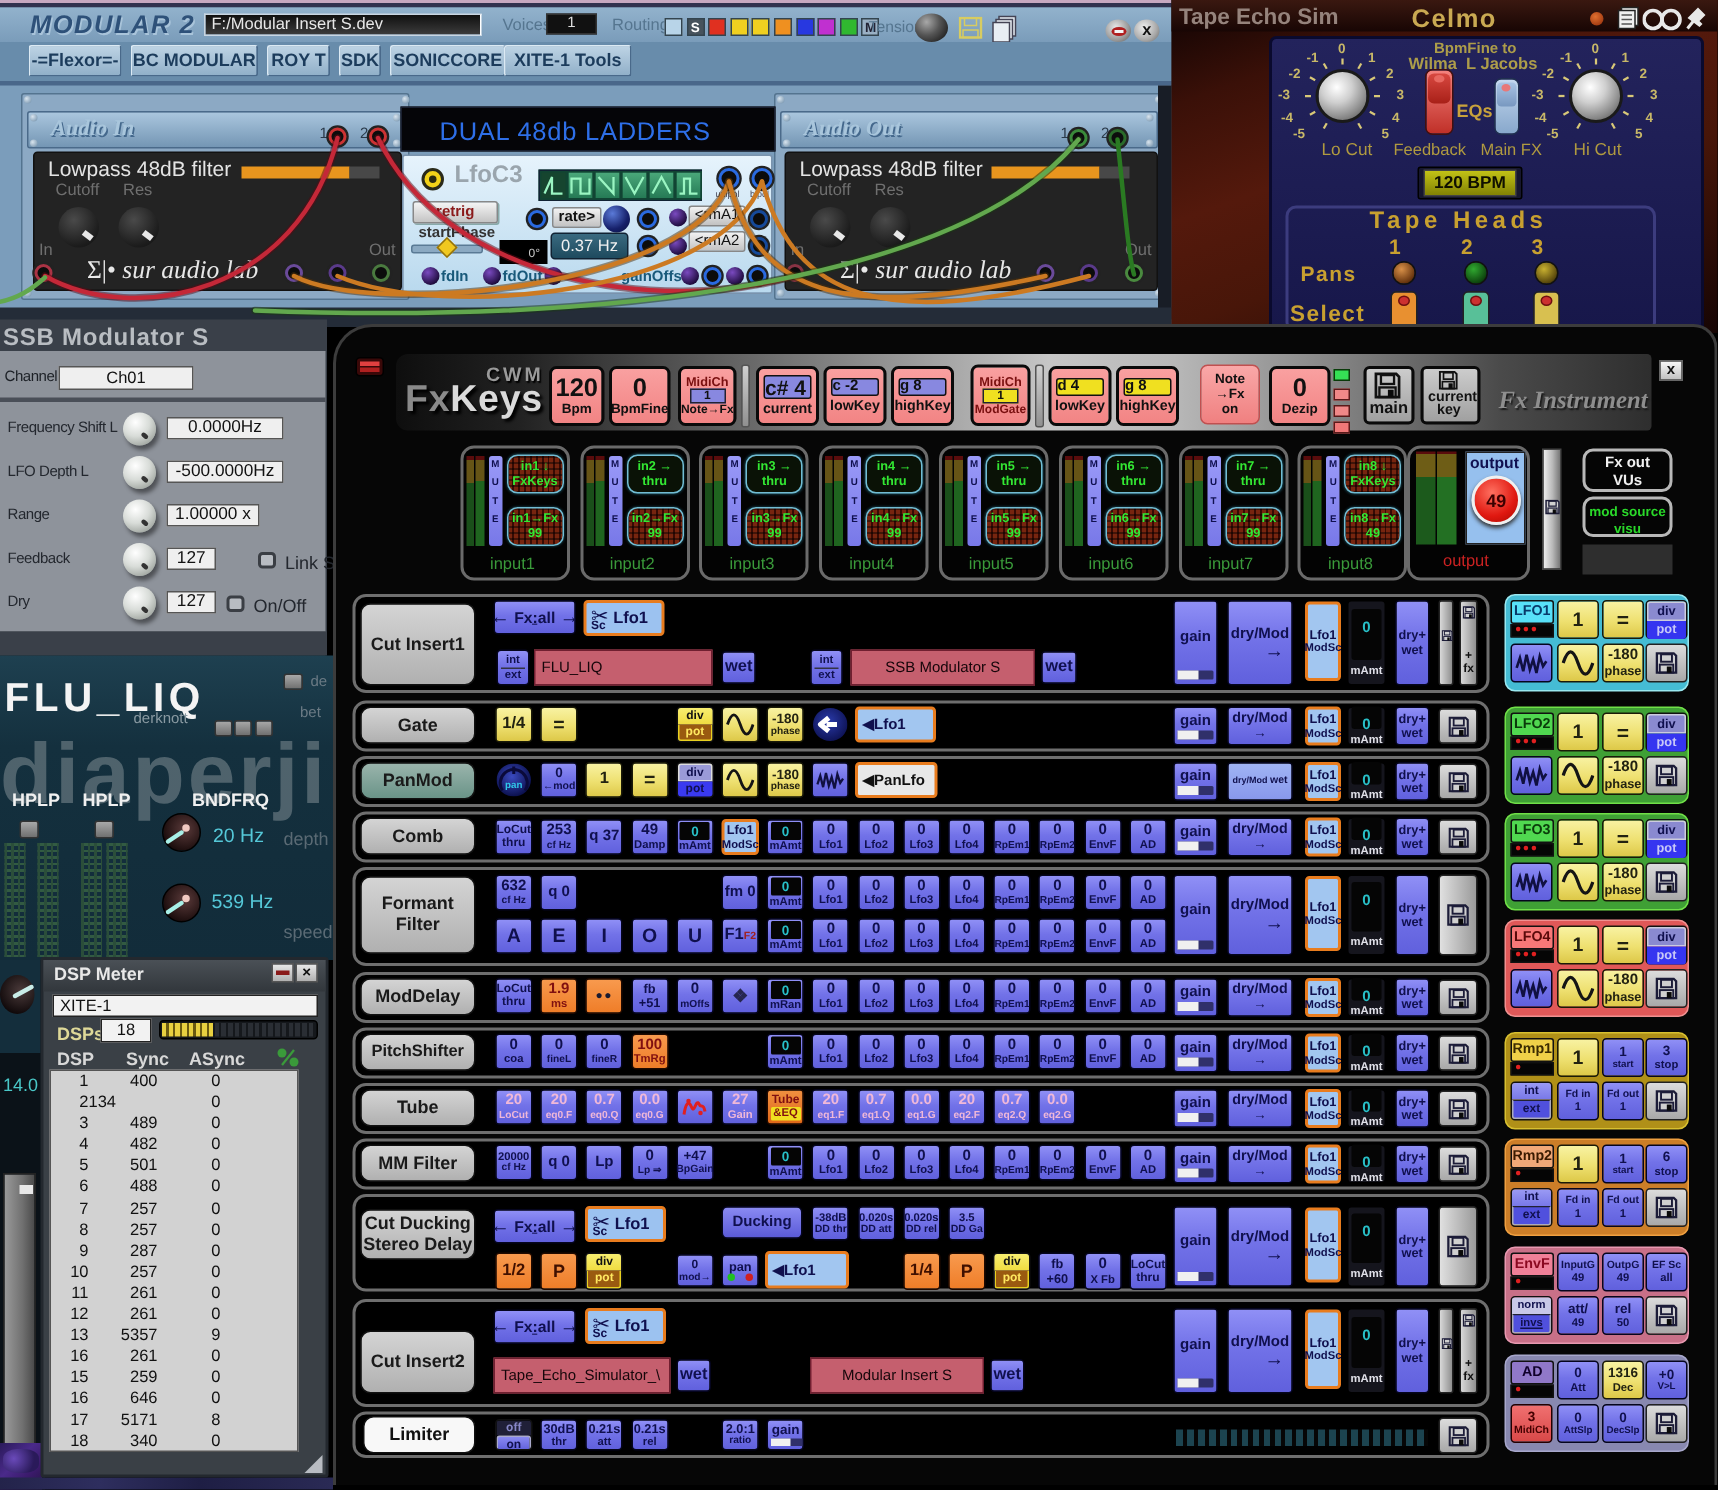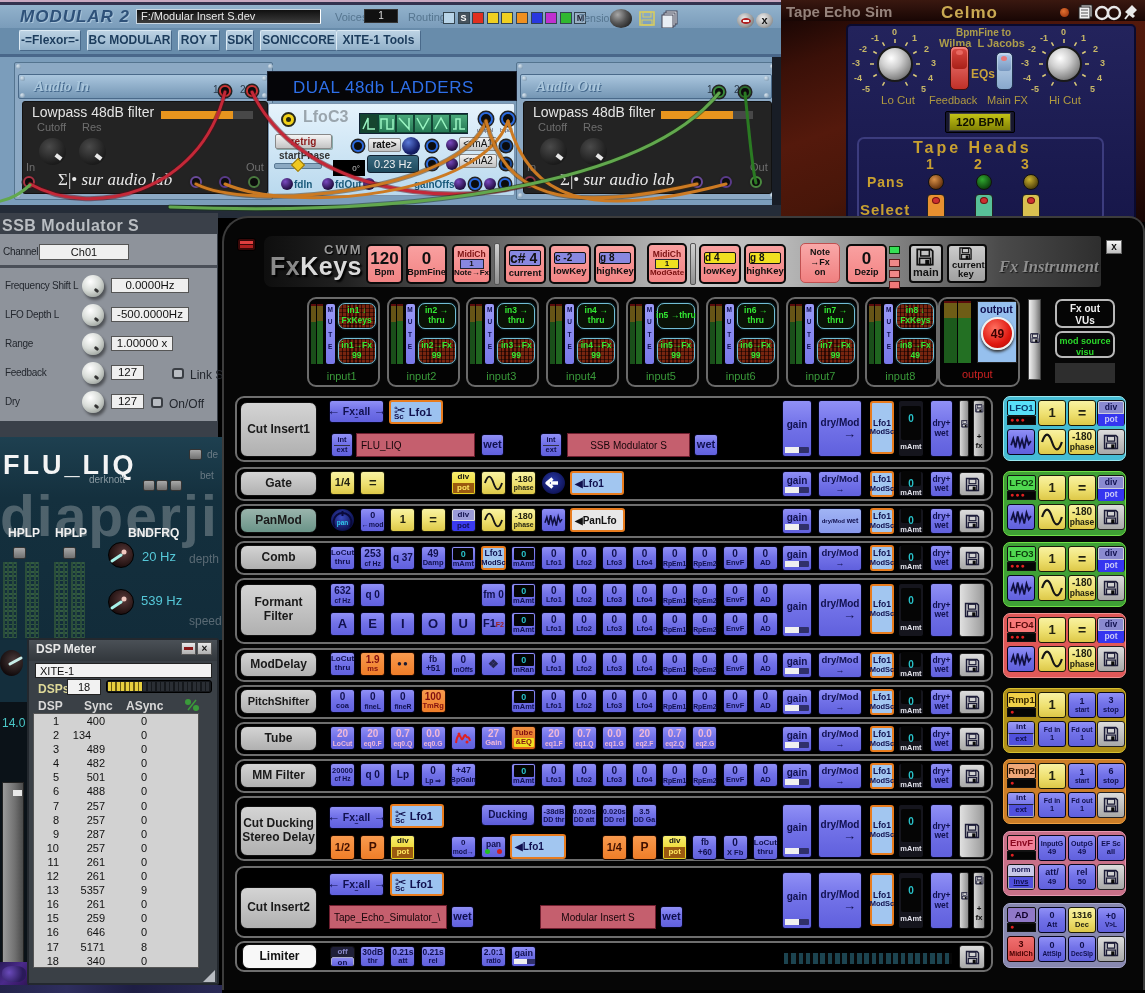--- a/index.html
+++ b/index.html
@@ -167,21 +167,21 @@
 <div class="a " style="left:368px;top:138px;width:33px;height:14px;background:linear-gradient(#f2f2f2,#c2c2c2);border:1px solid #888;border-radius:2px;color:#111;font-size:10px;font-weight:bold;text-align:center;line-height:12px">rate&gt;</div>
 <div class="a " style="left:402px;top:137px;width:18px;height:18px;background:radial-gradient(circle at 35% 30%,#5a7ad8,#16206a 60%,#0a103a);border-radius:50%"></div>
 <div class="a " style="left:426px;top:140px;width:12px;height:12px;background:#0c0c0c;border:2px solid #2a6ae0;border-radius:50%;box-shadow:0 0 0 1.5px #222"></div>
 <div class="a " style="left:446px;top:139px;width:12px;height:12px;background:radial-gradient(circle at 35% 30%,#7a4ac0,#1c0a3a 75%);border-radius:50%"></div>
 <div class="a " style="left:459px;top:137px;width:38px;height:14px;background:linear-gradient(#f2f2f2,#c2c2c2);border:1px solid #888;border-radius:2px;color:#111;font-size:10px;text-align:center;line-height:12px">&lt;rmA1</div>
 <div class="a " style="left:500px;top:140px;width:12px;height:12px;background:#0c0c0c;border:2px solid #15499a;border-radius:50%;box-shadow:0 0 0 1.5px #222"></div>
 <div class="a " style="left:279px;top:150px;font-size:10px;font-weight:bold;color:#333">startPhase</div>
 <div class="a " style="left:274px;top:163px;width:48px;height:6px;background:#8ba9c2;border:1px solid #5a7a95;border-radius:2px"></div>
 <div class="a " style="left:293px;top:160px;width:10px;height:10px;background:#f0c820;transform:rotate(45deg);border:1px solid #907010"></div>
 <div class="a " style="left:333px;top:160px;width:32px;height:16px;background:#000;color:#ccc;font-size:8px;text-align:right;padding:4px 5px 0 0">0°</div>
-<div class="a " style="left:367px;top:155px;width:52px;height:18px;background:linear-gradient(#3a6a80,#1e4a5e);border:1px solid #123;border-radius:3px;color:#f0f0f0;font-size:11px;text-align:center;line-height:16px">0.23 Hz</div>
+<div class="a " style="left:367px;top:155px;width:52px;height:18px;background:linear-gradient(#3a6a80,#1e4a5e);border:1px solid #123;border-radius:3px;color:#f0f0f0;font-size:11px;text-align:center;line-height:16px">0.37 Hz</div>
 <div class="a " style="left:426px;top:158px;width:12px;height:12px;background:#0c0c0c;border:2px solid #2a6ae0;border-radius:50%;box-shadow:0 0 0 1.5px #222"></div>
 <div class="a " style="left:446px;top:158px;width:12px;height:12px;background:radial-gradient(circle at 35% 30%,#7a4ac0,#1c0a3a 75%);border-radius:50%"></div>
 <div class="a " style="left:459px;top:154px;width:38px;height:14px;background:linear-gradient(#f2f2f2,#c2c2c2);border:1px solid #888;border-radius:2px;color:#111;font-size:10px;text-align:center;line-height:12px">&lt;rmA2</div>
 <div class="a " style="left:500px;top:158px;width:12px;height:12px;background:#0c0c0c;border:2px solid #15499a;border-radius:50%;box-shadow:0 0 0 1.5px #222"></div>
 <div class="a " style="left:281px;top:178px;width:12px;height:12px;background:radial-gradient(circle at 35% 30%,#7a4ac0,#1c0a3a 75%);border-radius:50%"></div>
 <div class="a " style="left:322px;top:178px;width:12px;height:12px;background:radial-gradient(circle at 35% 30%,#7a4ac0,#1c0a3a 75%);border-radius:50%"></div>
 <div class="a " style="left:363px;top:178px;width:12px;height:12px;background:radial-gradient(circle at 35% 30%,#7a4ac0,#1c0a3a 75%);border-radius:50%"></div>
 <div class="a " style="left:294px;top:179px;font-size:10px;font-weight:bold;color:#19597a">fdIn</div>
 <div class="a " style="left:335px;top:179px;font-size:10px;font-weight:bold;color:#19597a">fdOut</div>
 <div class="a " style="left:414px;top:179px;font-size:10px;font-weight:bold;color:#19597a">gainOffs</div>
@@ -413,21 +413,21 @@
   </svg>
 <div class="a " style="left:33px;top:713px;width:166px;height:255px;background:#d2d2d2;border:1px solid #555"></div>
 <div class="a " style="left:33px;top:715px;width:166px;height:254px;">
     <div style="display:flex;height:14.1px;font-size:11px;color:#111">
       <div style="width:26px;text-align:right">1</div>
       <div style="width:46px;text-align:right">400</div>
       <div style="width:42px;text-align:right">0</div>
     </div>
     <div style="display:flex;height:14.1px;font-size:11px;color:#111">
       <div style="width:26px;text-align:right">2</div>
-      <div style="width:46px;text-align:center">134</div>
+      <div style="width:46px;text-align:left">134</div>
       <div style="width:42px;text-align:right">0</div>
     </div>
     <div style="display:flex;height:14.1px;font-size:11px;color:#111">
       <div style="width:26px;text-align:right">3</div>
       <div style="width:46px;text-align:right">489</div>
       <div style="width:42px;text-align:right">0</div>
     </div>
     <div style="display:flex;height:14.1px;font-size:11px;color:#111">
       <div style="width:26px;text-align:right">4</div>
       <div style="width:46px;text-align:right">482</div>
@@ -664,21 +664,21 @@
 <div class="a " style="left:566.0999999999999px;top:370px;font-size:11px;color:#3a9a3a">input4</div>
 <div class="a " style="left:625.9px;top:297px;width:73px;height:90px;border:2px solid #6a6a6a;border-radius:9px;background:#030303"></div>
 <div class="a " style="left:629.9px;top:304px;width:5px;height:60px;background:linear-gradient(#5a0c0c 0 4%,#665416 4% 30%,#1a4f1a 30% 100%)"></div>
 <div class="a " style="left:635.9px;top:304px;width:6px;height:60px;background:linear-gradient(#5a0c0c 0 4%,#665416 4% 28%,#1f651f 28% 100%)"></div>
 <div class="a " style="left:644.9px;top:304px;width:9px;height:60px;background:linear-gradient(#9a9af8,#7878e8);border-radius:2px;display:flex;flex-direction:column;align-items:center">
     <div style="font-size:6.5px;font-weight:bold;color:#101050;line-height:1.9">M</div>
     <div style="font-size:6.5px;font-weight:bold;color:#101050;line-height:1.9">U</div>
     <div style="font-size:6.5px;font-weight:bold;color:#101050;line-height:1.9">T</div>
     <div style="font-size:6.5px;font-weight:bold;color:#101050;line-height:1.9">E</div>
   </div>
-<div class="a " style="left:656.9px;top:303px;width:38px;height:26px;background:#0a1206;border:1.5px solid #72bdd4;border-radius:7px;display:flex;flex-direction:row;align-items:center;justify-content:center;line-height:1.15;box-shadow:0 0 2px #1e5a6a">
+<div class="a " style="left:656.9px;top:303px;width:38px;height:26px;background:#0a1206;border:1.5px solid #72bdd4;border-radius:7px;display:flex;flex-direction:column;align-items:center;justify-content:center;line-height:1.15;box-shadow:0 0 2px #1e5a6a">
     <div style="font-size:8.5px;font-weight:bold;color:#33e833;white-space:nowrap">in5 →</div>
     <div style="font-size:8.5px;font-weight:bold;color:#33e833;white-space:nowrap">thru</div>
   </div>
 <div class="a " style="left:656.9px;top:338px;width:38px;height:26px;background:repeating-linear-gradient(rgba(0,0,0,0.45) 0 1.3px,transparent 1.3px 3.9px),repeating-linear-gradient(90deg,#77250f 0 2.6px,#360b04 2.6px 3.9px);border:1.5px solid #72bdd4;border-radius:7px;display:flex;flex-direction:column;align-items:center;justify-content:center;line-height:1.15;box-shadow:0 0 2px #1e5a6a">
     <div style="font-size:8.5px;font-weight:bold;color:#33e833;white-space:nowrap">in5→Fx</div>
     <div style="font-size:8.5px;font-weight:bold;color:#33e833;white-space:nowrap">99</div>
   </div>
 <div class="a " style="left:645.9px;top:370px;font-size:11px;color:#3a9a3a">input5</div>
 <div class="a " style="left:705.7px;top:297px;width:73px;height:90px;border:2px solid #6a6a6a;border-radius:9px;background:#030303"></div>
 <div class="a " style="left:709.7px;top:304px;width:5px;height:60px;background:linear-gradient(#5a0c0c 0 4%,#665416 4% 30%,#1a4f1a 30% 100%)"></div>
@@ -1535,21 +1535,21 @@
 <div class="a gb" style="left:959px;top:764.0px;width:26px;height:24px;"></div>
 <svg class="a" style="left:964.5px;top:768.5px;" width="15" height="15">
     <g transform="translate(0.5,0.5) scale(1.0)">
       <path d="M1,1 H11.5 L13,2.5 V13 H1 Z" fill="#d0d0d0" stroke="#1c1c38" stroke-width="1.4"></path>
       <rect x="3.6" y="1.6" width="6.8" height="4.6" fill="none" stroke="#1c1c38" stroke-width="1.2"></rect>
       <rect x="2.8" y="8" width="8.4" height="5" fill="none" stroke="#1c1c38" stroke-width="1.2"></rect>
       <rect x="7.2" y="9.2" width="3" height="3.8" fill="#0a0a0a"></rect>
     </g>
   </svg>
 <div class="a rowbox" style="left:235px;top:796px;width:758px;height:65px;"></div>
-<div class="a lbl" style="left:240px;top:806px;width:77px;height:50px;background:linear-gradient(#d4d4d4,#b0b0b0);font-size:12px">
+<div class="a lbl" style="left:240px;top:806px;width:77px;height:34px;background:linear-gradient(#d4d4d4,#b0b0b0);font-size:12px">
     <div>Cut Ducking</div>
     <div>Stereo Delay</div>
   </div>
 <div class="a bb" style="left:329px;top:806px;width:55px;height:23px;">
     <div style="font-size:10.5px;white-space:nowrap"><span style="font-size:13px">←</span> Fx:all <span style="font-size:13px">→</span></div>
     <div style="font-size:7px;line-height:0.4;margin-top:-2px">–</div>
   </div>
 <div class="a " style="left:390px;top:804px;width:54px;height:24px;background:#9cc2f0;border:2px solid #e87c1e;border-radius:3px;color:#10104e;display:flex;align-items:center;justify-content:center">
     <div style="display:flex;align-items:center;gap:3px;margin-left:-6px">
       <div style="line-height:1">

